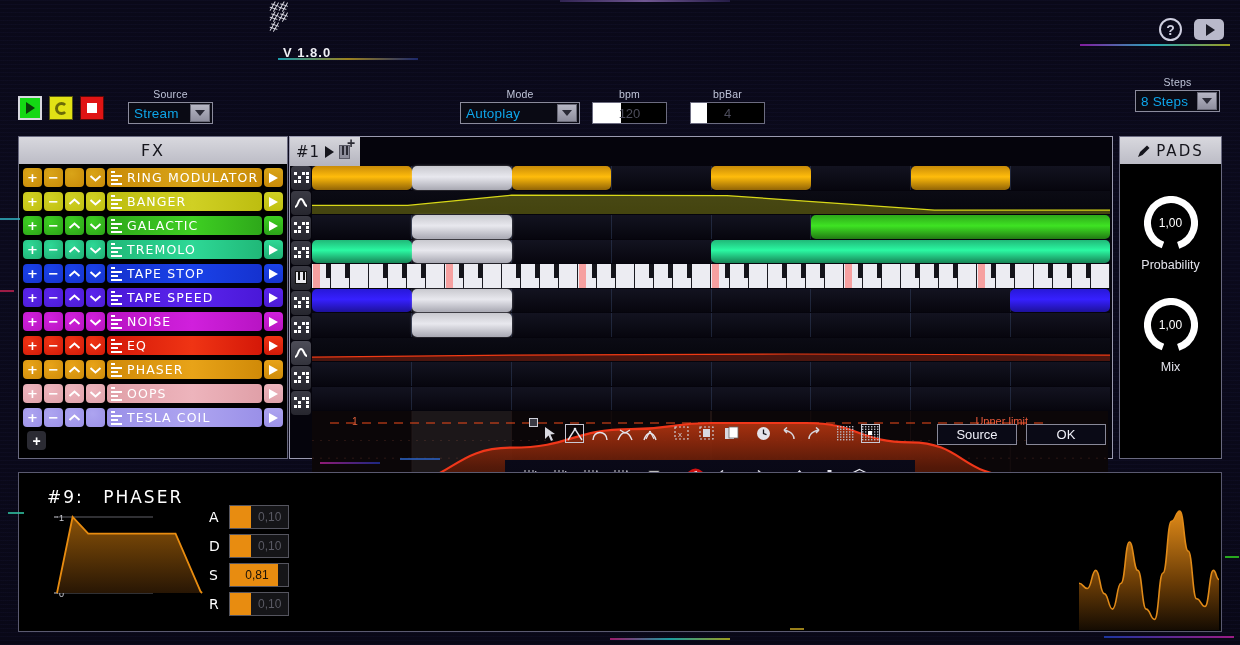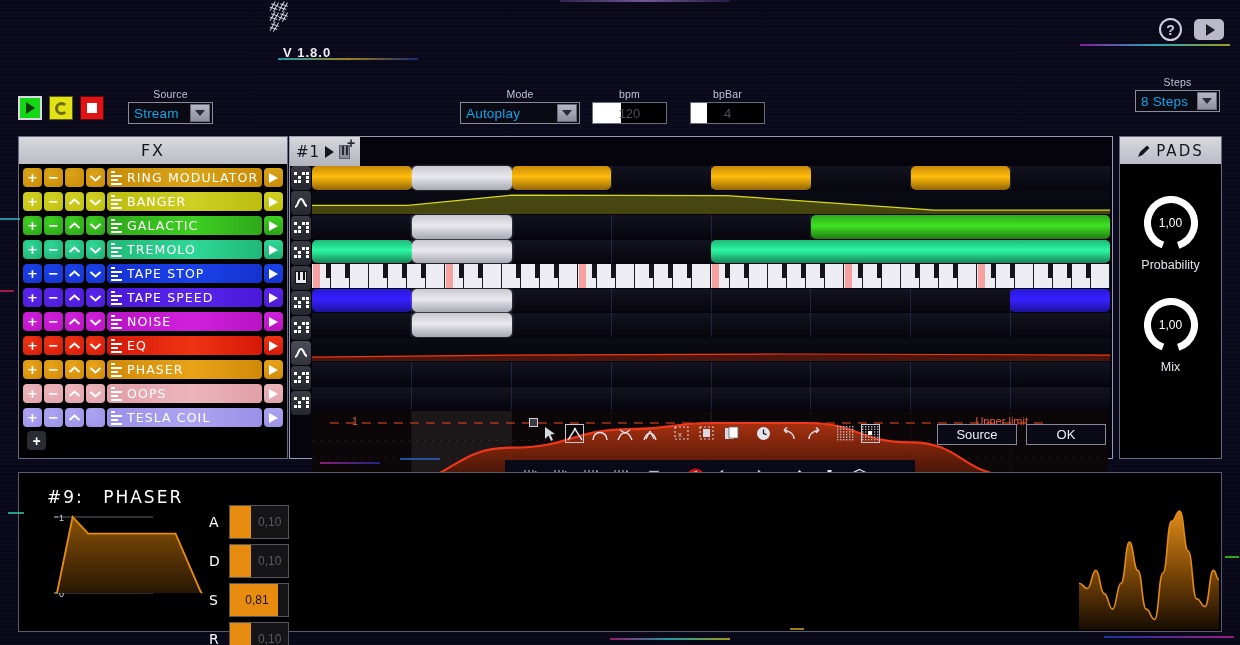--- a/index.html
+++ b/index.html
@@ -198,21 +198,21 @@
   
   #bottom { position:absolute; left:18px; top:472px; width:1204px; height:160px;
     border:1px solid #5a5a70; background:#000; }
   .bt-title { position:absolute; left:28px; top:14px; font-size:17px; letter-spacing:2px;
     color:#fff; font-family:"DejaVu Sans",sans-serif; }
   .bt-title .n { margin-right:12px; }
   .adsr { position:absolute; left:30px; top:36px; width:174px; height:92px; }
   .adsrgrid { position:absolute; left:190px; top:32px; }
   .adsrrow { display:flex; align-items:center; gap:8px; margin-bottom:5px;}
   .adsrrow .k { width:12px; font-size:14px; color:#fff; font-family:"DejaVu Sans",sans-serif;}
-  .adsrbar { width:60px; height:34px; background:#151518; border:1px solid #55555f;
+  .adsrbar { width:60px; height:24px; background:#151518; border:1px solid #55555f;
     position:relative; cursor:pointer; }
   .adsrbar .f { position:absolute; left:0;top:0;bottom:0; background:#e88c10; }
   .adsrbar .t { position:absolute; inset:0; display:flex; align-items:center;
     justify-content:flex-end; padding-right:4px; font-size:12px; }
   .klabel { font-size:12.5px; margin-top:6px; color:#e4e4ec; white-space:nowrap;}
   .wavebox { position:absolute; right:2px; top:2px; width:140px; height:155px;
     background:#000; overflow:hidden; }
 </style>
 </head>
 <body>

